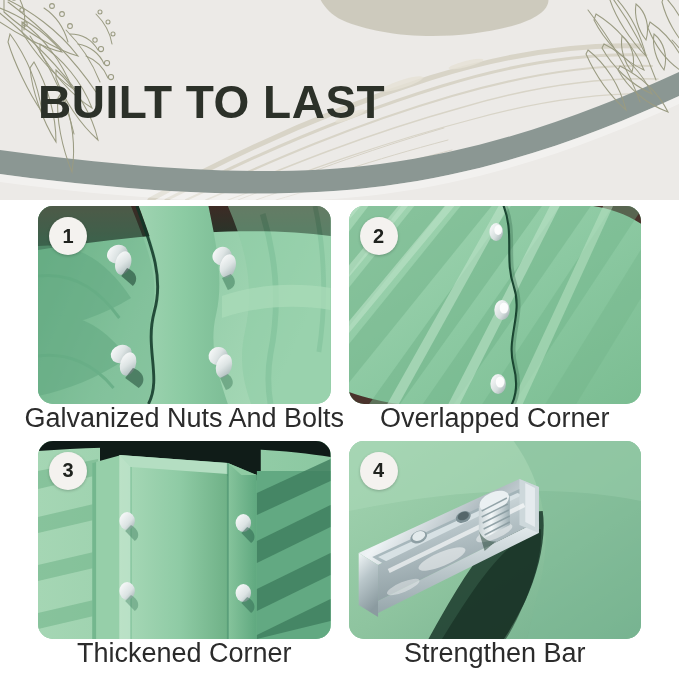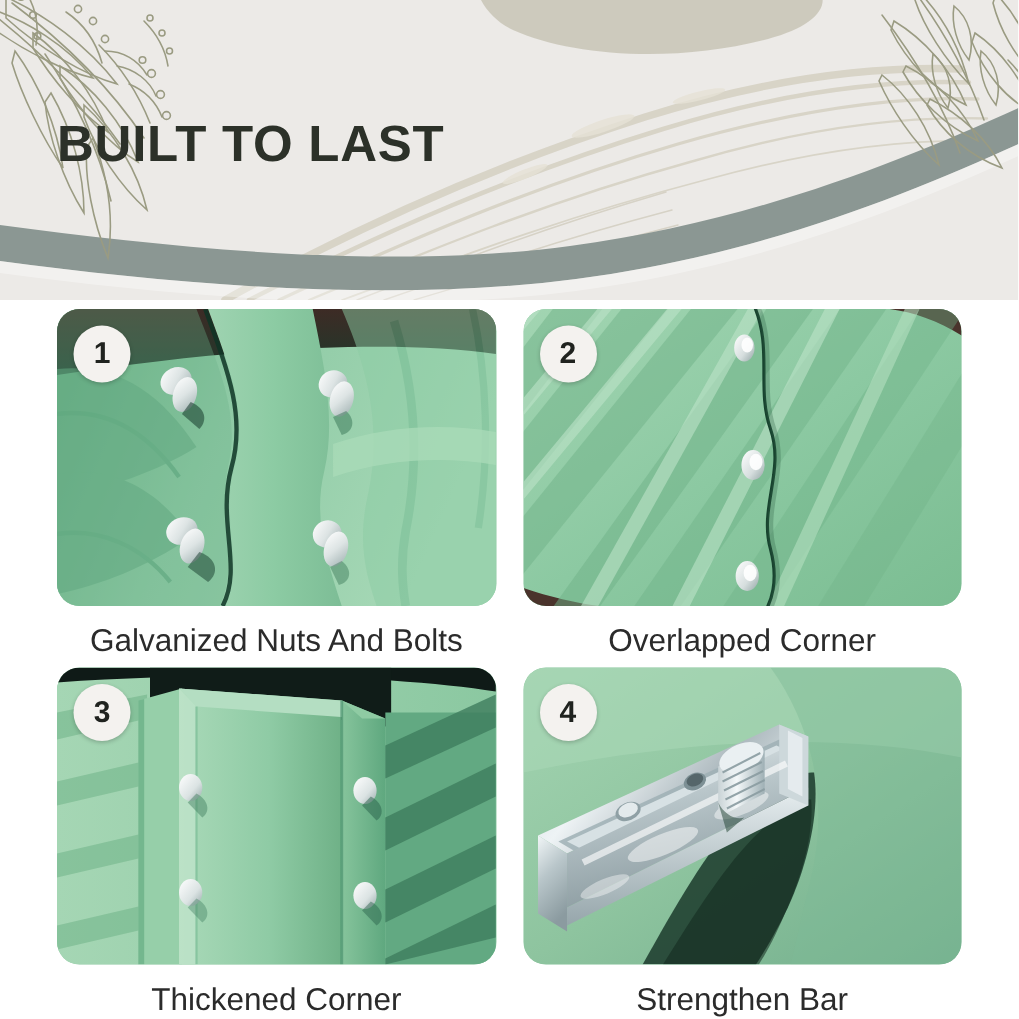--- a/index.html
+++ b/index.html
@@ -11,21 +11,21 @@
   }
   #stage{position:absolute;inset:0;width:679px;height:679px;overflow:hidden;background:#ffffff;}
 
   
   .header{position:absolute;left:0;top:0;width:679px;height:200px;overflow:hidden;}
   .header-bg{position:absolute;inset:0;background:#eceae7;}
   .header-svg{position:absolute;left:0;top:0;width:679px;height:200px;display:block;}
 
   .title{
     position:absolute;left:38px;top:79px;
-    font-size:34px;font-weight:bold;
+    font-size:46px;font-weight:bold;
     letter-spacing:0.5px;
     color:#2c3129;
     font-family:"Liberation Sans","DejaVu Sans",sans-serif;
     white-space:nowrap;
     line-height:1;
     z-index:6;
   }
 
   
   .grid{
@@ -49,22 +49,22 @@
     position:absolute;left:11px;top:11px;
     width:38px;height:38px;border-radius:50%;
     background:#f4f2ef;
     display:flex;align-items:center;justify-content:center;
     font-size:20px;font-weight:bold;color:#20231f;
     font-family:"Liberation Sans","DejaVu Sans",sans-serif;
     box-shadow:0 1px 3px rgba(0,0,0,.22);
     z-index:5;
   }
   .caption{
-    margin-top:12px;
-    font-size:21px;
+    margin-top:0;
+    font-size:27px;
     color:#2b2b2b;
     text-align:center;
     font-family:"Liberation Sans","DejaVu Sans",sans-serif;
     line-height:1.1;
     white-space:nowrap;
   }
 </style>
 </head>
 <body>
 

